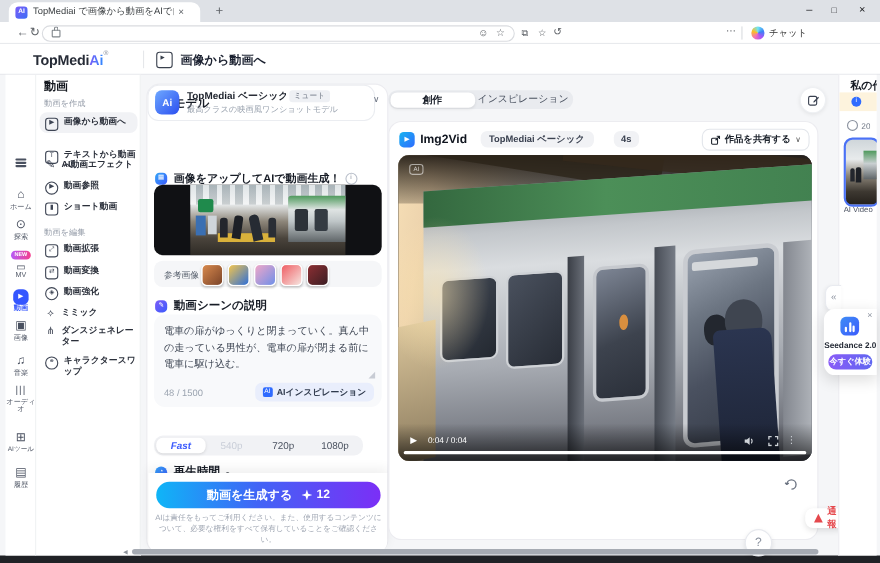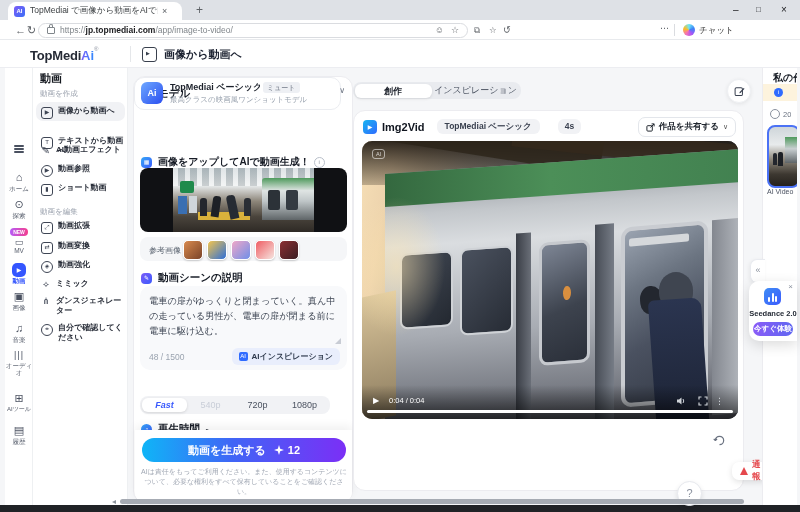--- a/index.html
+++ b/index.html
@@ -118,21 +118,20 @@
   <div class="abs winctl" style="left:733px;top:4px;">–</div>
   <div class="abs winctl" style="left:756px;top:4px;font-size:8px;top:5px;">□</div>
   <div class="abs winctl" style="left:781px;top:4px;">×</div>
 </div>
 
 <div class="abs urlrow nosel">
   <div class="abs navg" style="left:15px;top:0;">←</div>
   <div class="abs navg" style="left:27px;top:0;">↻</div>
   <div class="abs urlpill">
     <div class="lock"></div>
-    <div class="urltxt"><span>https://</span><b>jp.topmediai.com</b><span>/app/image-to-video/</span></div>
     <div style="margin-left:auto;display:flex;gap:7px;">
       <span style="font-size:9px;color:#5f6368;">☺</span>
       <span style="font-size:9px;color:#5f6368;">☆</span>
     </div>
   </div>
   <span class="abs" style="left:474px;top:5px;font-size:8.5px;color:#5f6368;">⧉</span>
   <span class="abs" style="left:489px;top:5px;font-size:8.5px;color:#5f6368;">☆</span>
   <span class="abs" style="left:503px;top:4px;font-size:9.5px;color:#5f6368;">↺</span>
   <span class="abs" style="left:660px;top:3px;font-size:9px;color:#5f6368;">⋯</span>
   <div class="abs" style="left:674px;top:4px;width:1px;height:12px;background:#dadce0;"></div>
@@ -238,21 +237,21 @@
   <div class="sitem" style="top:211px;">
       <span class="sicon" style="border:none;font-size:9px;">⟡</span>
       <span class="slabel">ミミック</span>
     </div>
   <div class="sitem" style="top:228px;">
       <span class="sicon" style="border:none;font-size:9px;">⋔</span>
       <span class="slabel" style="width:66px;white-space:normal;">ダンスジェネレーター</span>
     </div>
   <div class="sitem" style="top:255px;">
       <span class="sicon" style="border-radius:50%;">⚭</span>
-      <span class="slabel" style="width:66px;white-space:normal;">自分で確認してください</span>
+      <span class="slabel" style="width:66px;white-space:normal;">キャラクタースワップ</span>
     </div>
 </div>
 
 <div class="abs card" style="left:133px;top:76px;width:220px;height:427px;">
   <div class="flex" style="position:absolute;left:7px;top:10px;">
     <div class="secicon">◆</div>
     <span class="sectitle">モデル</span>
   </div>
   <div class="modelbox">
     <div class="mlogo">Ai</div>

